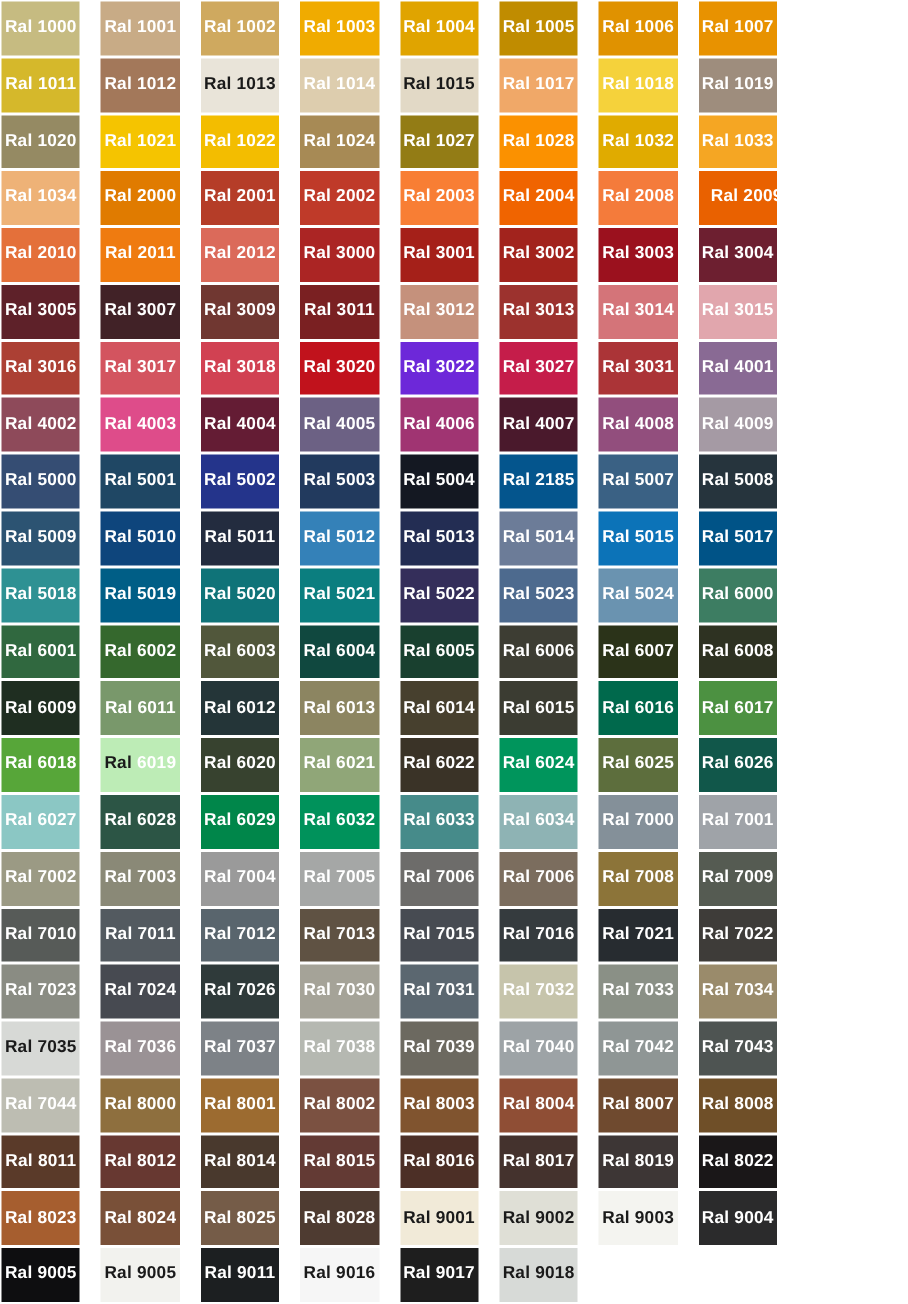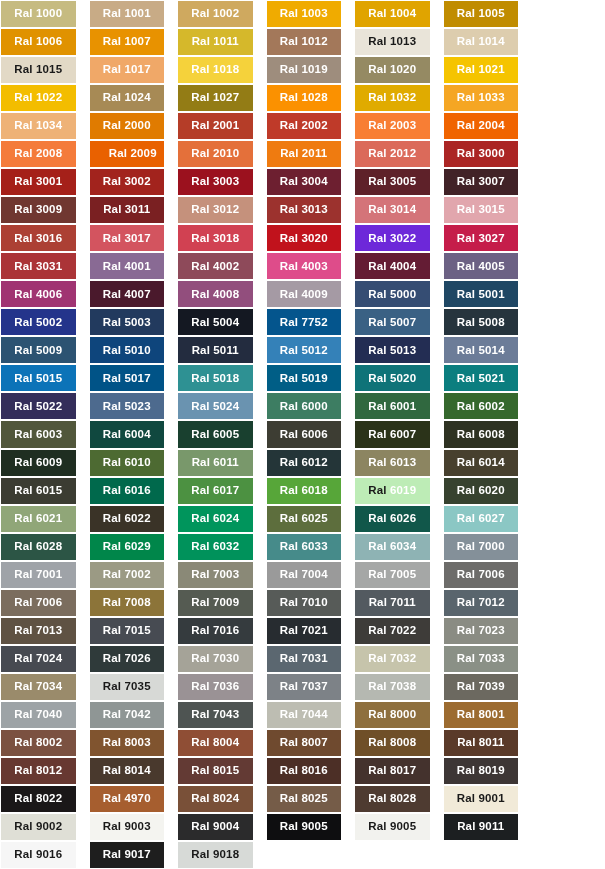--- a/index.html
+++ b/index.html
@@ -9,21 +9,21 @@
     background: #ffffff;
   }
   body {
     width: 605px;
     height: 869px;
     overflow: hidden;
     font-family: "Liberation Sans", sans-serif;
   }
   #ral-grid {
     display: grid;
-    grid-template-columns: repeat(6, 1fr);
+    grid-template-columns: repeat(8, 1fr);
     grid-auto-rows: 1fr;
     gap: 2px 14px;
     width: 519px;
     height: 869px;
     box-sizing: border-box;
     padding: 1px 1px;
     background: #ffffff;
   }
   .swatch {
     display: flex;
@@ -252,21 +252,21 @@
     <div class="swatch light-text" title="Ral 5002" style="background: rgb(36, 52, 139);">
       <span class="lbl">Ral 5002</span>
     </div>
     <div class="swatch light-text" title="Ral 5003" style="background: rgb(34, 58, 94);">
       <span class="lbl">Ral 5003</span>
     </div>
     <div class="swatch light-text" title="Ral 5004" style="background: rgb(20, 24, 34);">
       <span class="lbl">Ral 5004</span>
     </div>
     <div class="swatch light-text" title="Ral 5005" style="background: rgb(4, 85, 141);">
-      <span class="lbl">Ral 7752</span>
+      <span class="lbl">Ral 2185</span>
     </div>
     <div class="swatch light-text" title="Ral 5007" style="background: rgb(58, 97, 132);">
       <span class="lbl">Ral 5007</span>
     </div>
     <div class="swatch light-text" title="Ral 5008" style="background: rgb(38, 52, 61);">
       <span class="lbl">Ral 5008</span>
     </div>
     <div class="swatch light-text" title="Ral 5009" style="background: rgb(44, 83, 114);">
       <span class="lbl">Ral 5009</span>
     </div>
@@ -335,23 +335,20 @@
     </div>
     <div class="swatch light-text" title="Ral 6007" style="background: rgb(43, 51, 25);">
       <span class="lbl">Ral 6007</span>
     </div>
     <div class="swatch light-text" title="Ral 6008" style="background: rgb(46, 50, 34);">
       <span class="lbl">Ral 6008</span>
     </div>
     <div class="swatch light-text" title="Ral 6009" style="background: rgb(31, 46, 33);">
       <span class="lbl">Ral 6009</span>
     </div>
-    <div class="swatch light-text" title="Ral 6010" style="background: rgb(77, 106, 50);">
-      <span class="lbl">Ral 6010</span>
-    </div>
     <div class="swatch light-text" title="Ral 6011" style="background: rgb(121, 152, 107);">
       <span class="lbl">Ral 6011</span>
     </div>
     <div class="swatch light-text" title="Ral 6012" style="background: rgb(36, 53, 56);">
       <span class="lbl">Ral 6012</span>
     </div>
     <div class="swatch light-text" title="Ral 6013" style="background: rgb(140, 133, 97);">
       <span class="lbl">Ral 6013</span>
     </div>
     <div class="swatch light-text" title="Ral 6014" style="background: rgb(71, 64, 46);">
@@ -552,21 +549,21 @@
     <div class="swatch light-text" title="Ral 8017" style="background: rgb(68, 50, 45);">
       <span class="lbl">Ral 8017</span>
     </div>
     <div class="swatch light-text" title="Ral 8019" style="background: rgb(61, 54, 53);">
       <span class="lbl">Ral 8019</span>
     </div>
     <div class="swatch light-text" title="Ral 8022" style="background: rgb(26, 23, 24);">
       <span class="lbl">Ral 8022</span>
     </div>
     <div class="swatch light-text" title="Ral 8023" style="background: rgb(166, 94, 47);">
-      <span class="lbl">Ral 4970</span>
+      <span class="lbl">Ral 8023</span>
     </div>
     <div class="swatch light-text" title="Ral 8024" style="background: rgb(121, 80, 56);">
       <span class="lbl">Ral 8024</span>
     </div>
     <div class="swatch light-text" title="Ral 8025" style="background: rgb(117, 92, 72);">
       <span class="lbl">Ral 8025</span>
     </div>
     <div class="swatch light-text" title="Ral 8028" style="background: rgb(78, 59, 49);">
       <span class="lbl">Ral 8028</span>
     </div>

